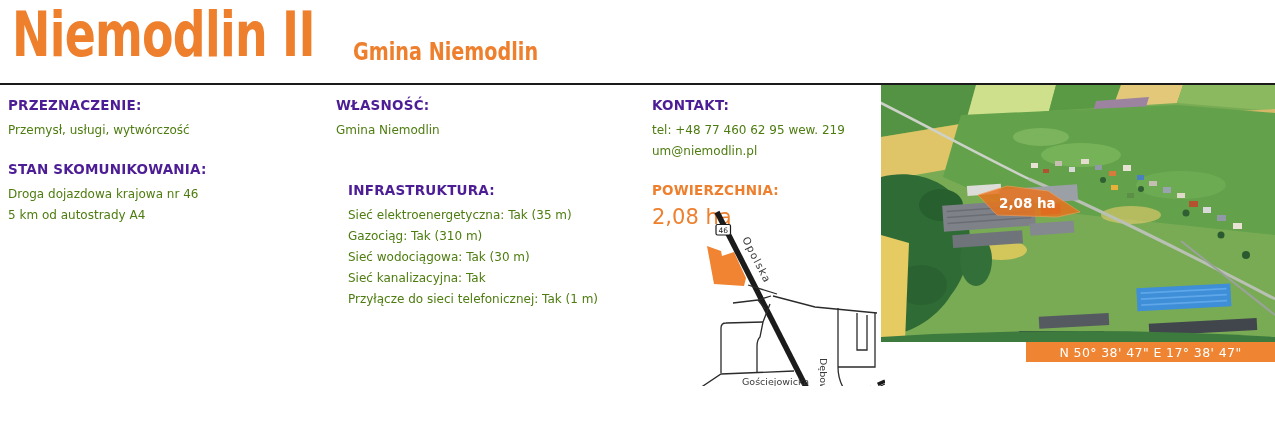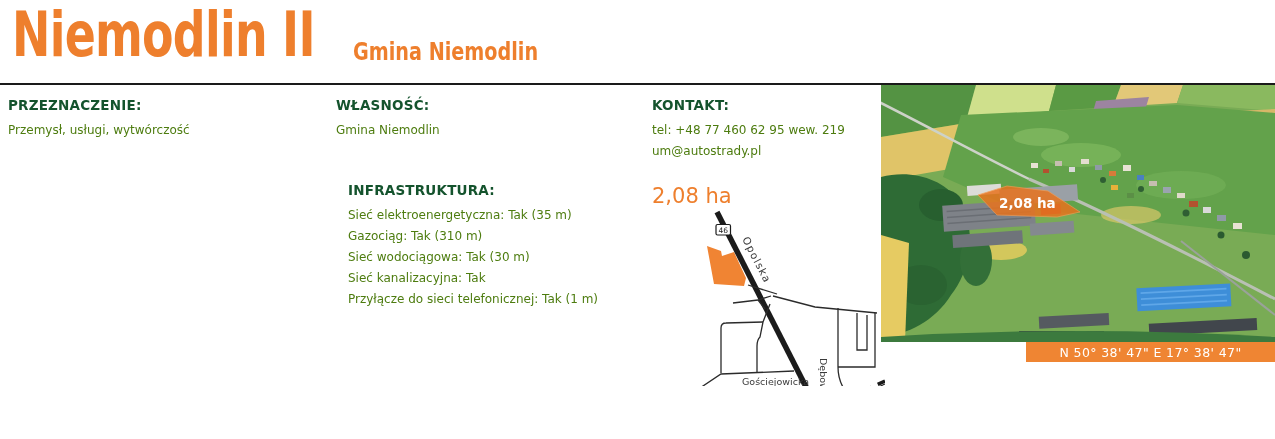--- a/index.html
+++ b/index.html
@@ -38,21 +38,21 @@
   .divider {
     position: absolute;
     left: 0; top: 83px;
     width: 1275px; height: 2px;
     background: #1a1a1a;
   }
   .block { position: absolute; }
   .block h3 {
     font-size: 13.5px;
     font-weight: bold;
-    color: #14532d;
+    color: #4c1d95;
     margin: 0 0 7px 0;
     letter-spacing: 0.2px;
     white-space: nowrap;
   }
   .block p {
     font-size: 12px;
     line-height: 21px;
     color: #4d7c0f;
     margin: 0;
     white-space: nowrap;
@@ -84,40 +84,46 @@
 <div class="page">
 
   <div class="title">Niemodlin II</div>
   <div class="subtitle">Gmina Niemodlin</div>
   <div class="divider"></div>
 
   <div class="block" style="left:8px; top:97px; width:330px;">
     <h3>PRZEZNACZENIE:</h3>
     <p>Przemysł, usługi, wytwórczość</p>
   </div>
+  <div class="block" style="left:8px; top:161px; width:330px;">
+    <h3>STAN SKOMUNIKOWANIA:</h3>
+    <p>Droga dojazdowa krajowa nr 46</p>
+    <p>5 km od autostrady A4</p>
+  </div>
 
   <div class="block" style="left:336px; top:97px; width:300px;">
     <h3>WŁASNOŚĆ:</h3>
     <p>Gmina Niemodlin</p>
   </div>
   <div class="block" style="left:348px; top:161px; width:300px;margin-top:21px;">
     <h3>INFRASTRUKTURA:</h3>
     <p>Sieć elektroenergetyczna: Tak (35 m)</p>
     <p>Gazociąg: Tak (310 m)</p>
     <p>Sieć wodociągowa: Tak (30 m)</p>
     <p>Sieć kanalizacyjna: Tak</p>
     <p>Przyłącze do sieci telefonicznej: Tak (1 m)</p>
   </div>
 
   <div class="block" style="left:652px; top:97px; width:230px;">
     <h3>KONTAKT:</h3>
     <p>tel: +48 77 460 62 95 wew. 219</p>
-    <p>um@autostrady.pl</p>
+    <p>um@niemodlin.pl</p>
   </div>
   <div class="block area" style="left:652px; top:182px; width:230px;">
+    <h3>POWIERZCHNIA:</h3>
     <div class="area-value">2,08 ha</div>
   </div>
 
   <svg class="map-svg" width="199" height="241" viewBox="686 198 199 241">
 
     <polygon points="707,246 721,251 722,256 734,252 746,278 744,286 714,284" fill="#f08433"></polygon>
 
     <line x1="717" y1="212" x2="833" y2="440" stroke="#1b1b1b" stroke-width="5.5"></line>
 
     <g stroke="#2b2b2b" stroke-width="1.3" fill="none">

